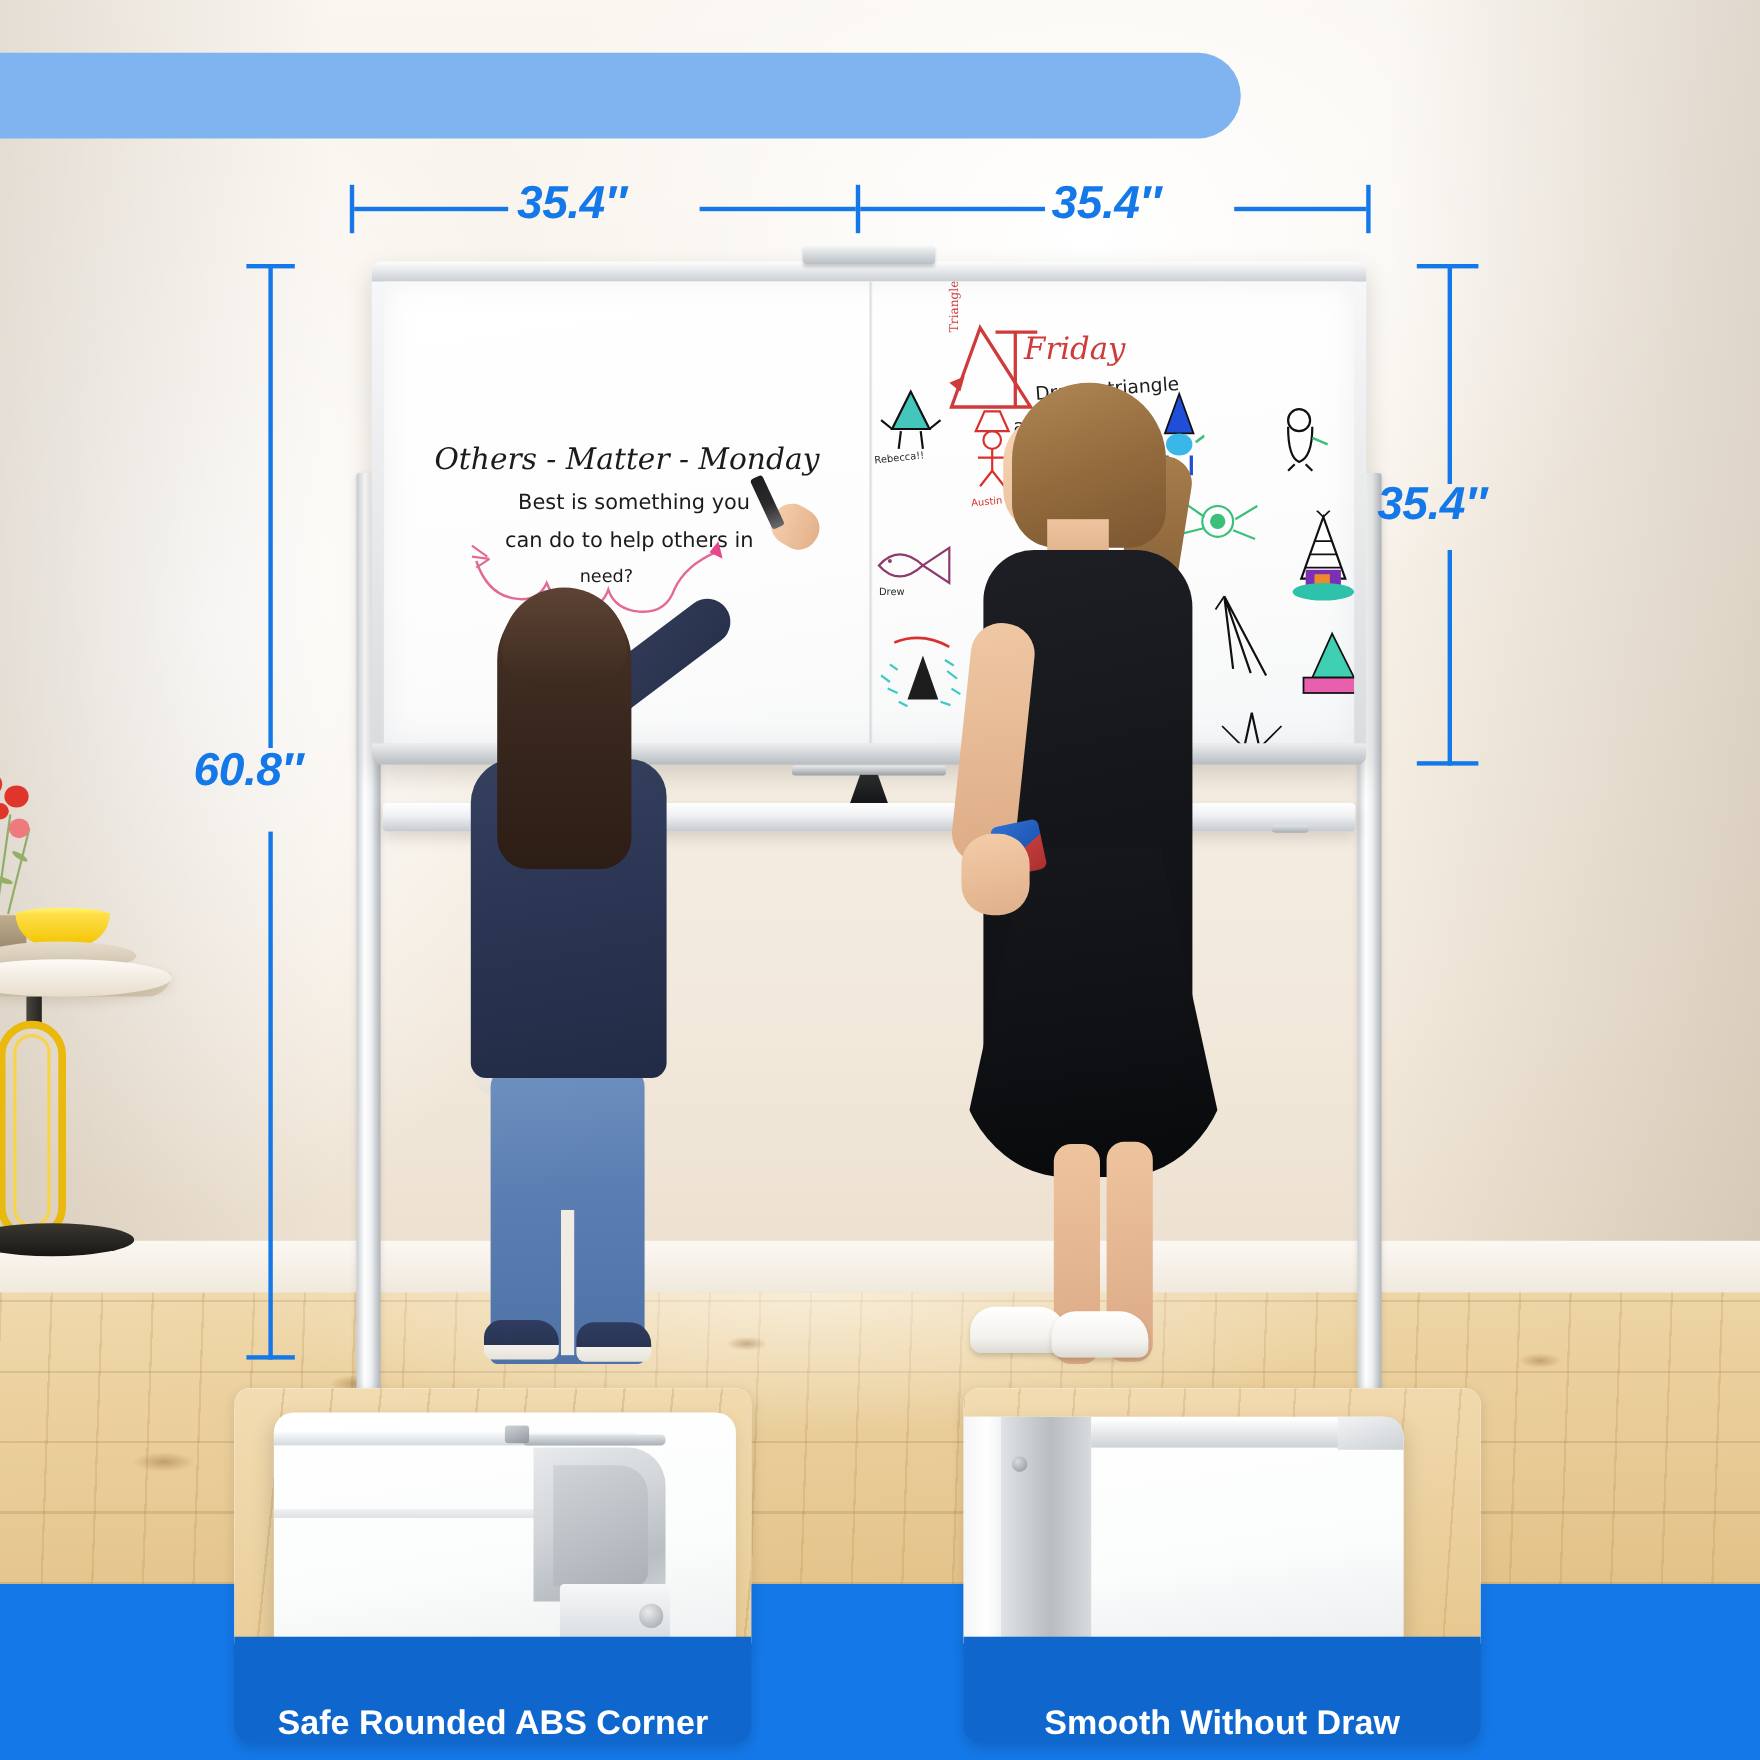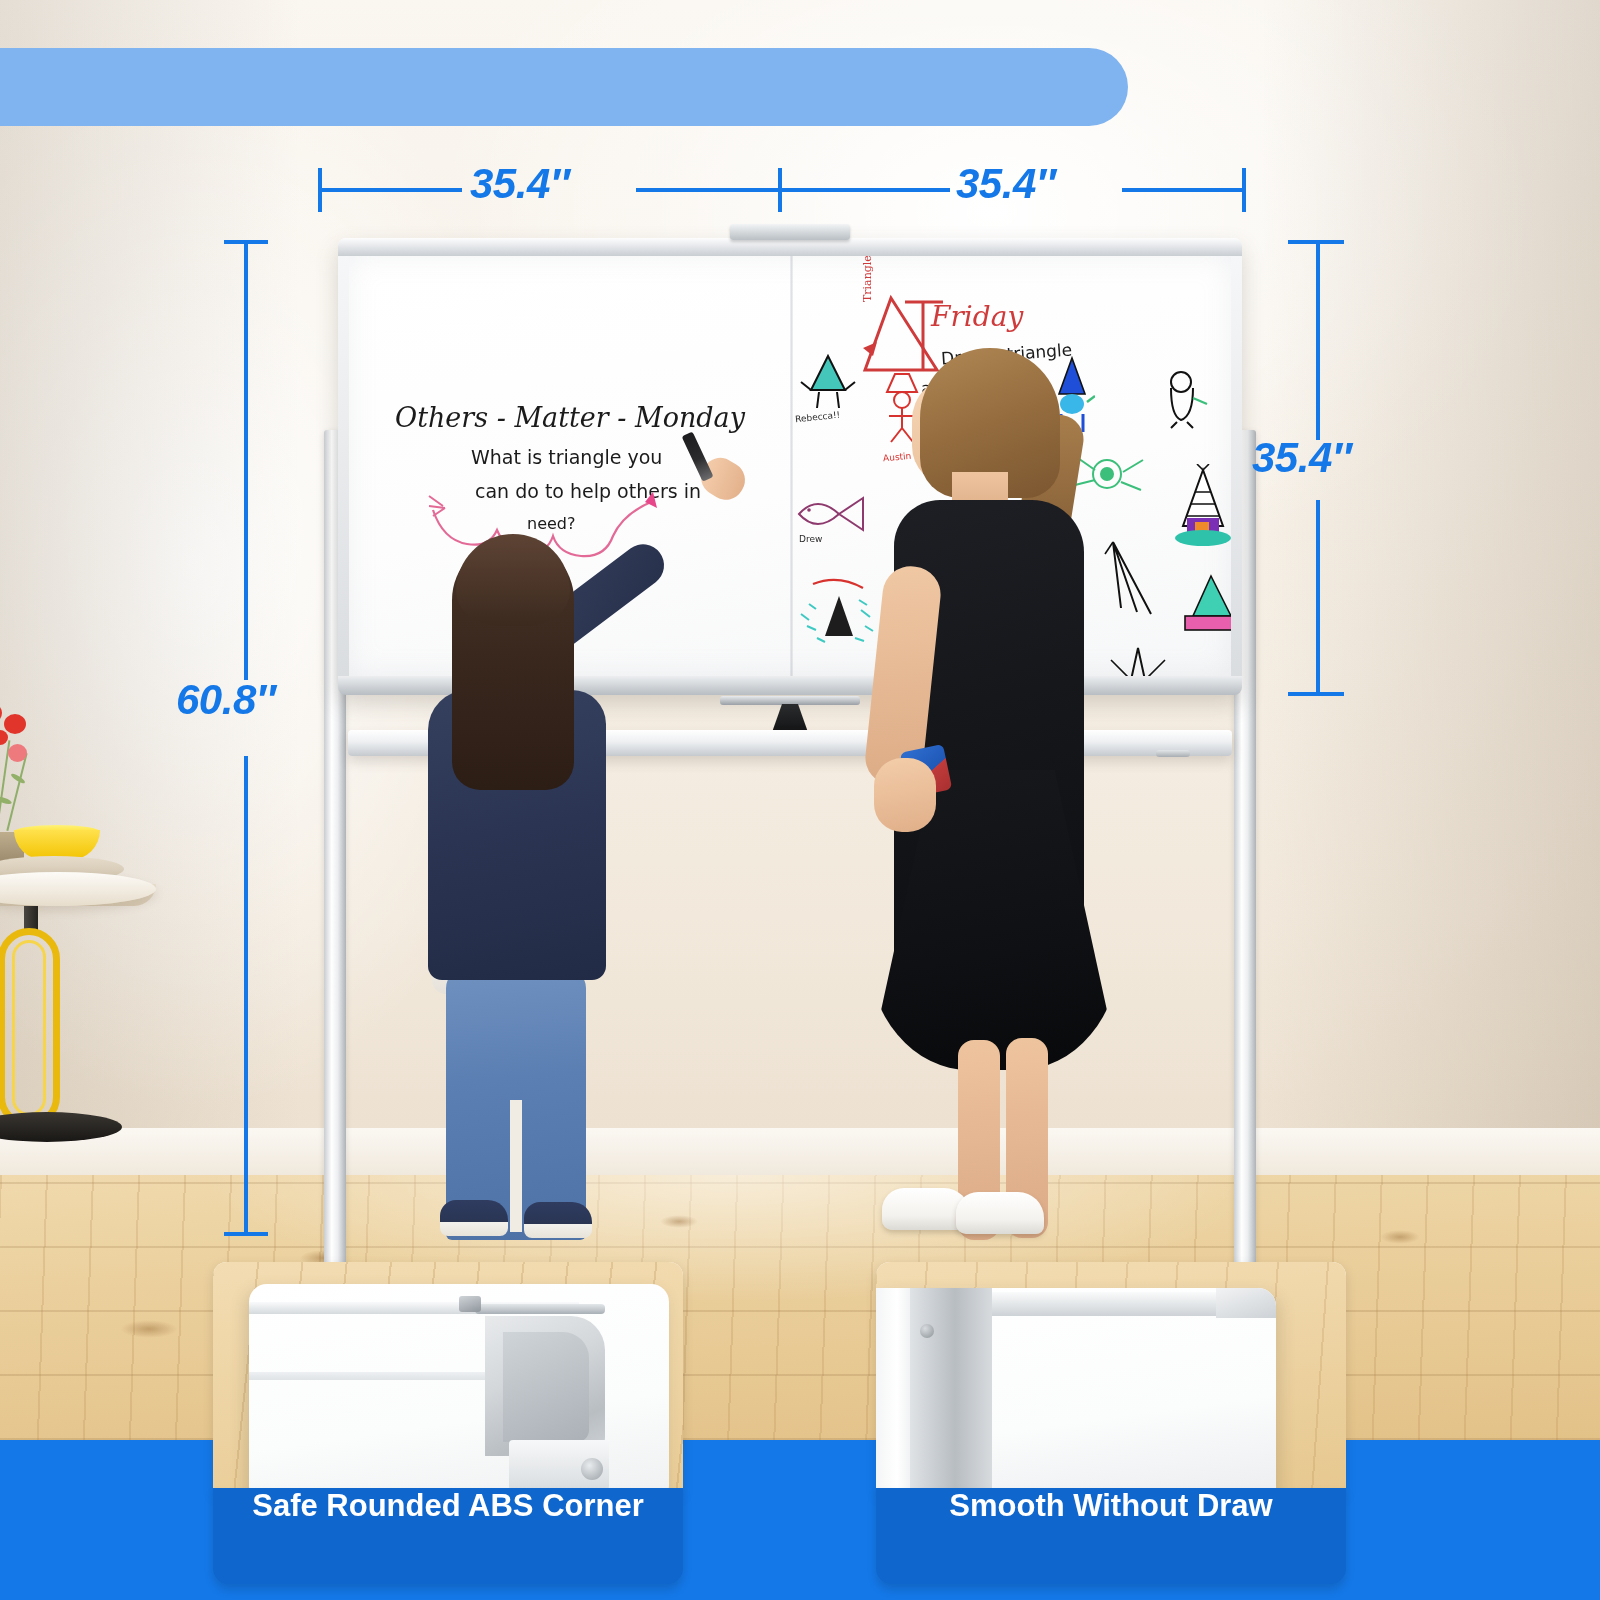--- a/index.html
+++ b/index.html
@@ -338,21 +338,21 @@
   }
   .inset-photo{
     position:absolute;left:0;top:0;width:470px;height:232px;
     border-radius:14px 14px 0 0;overflow:hidden;
     background:linear-gradient(180deg,#fbfbfc,#f2f3f4);
     box-shadow:0 4px 12px rgba(0,0,0,.12);
   }
   .inset-cap{
     position:absolute;left:0;top:226px;width:470px;height:96px;
     background:#0f66cd;border-radius:0 0 16px 16px;
-    display:flex;align-items:flex-start;justify-content:center;
+    display:flex;align-items:flex-end;justify-content:center;
     box-shadow:0 6px 10px rgba(0,0,0,.14);
   }
   .inset-cap span{
     color:#ffffff;font-size:31px;font-weight:bold;white-space:nowrap;
     font-family:"Liberation Sans", sans-serif;
   }
 </style>
 </head>
 <body>
 
@@ -410,22 +410,22 @@
     <div class="caster" style="left:924px;top:1088px;"></div>
 
     <div class="board-frame"></div>
     <div class="frame-top"></div>
     <div class="clip-top"></div>
 
     <div class="board-face">
       <div class="board-split"></div>
 
       <div class="hand-script" style="left:46px;top:146px;font-size:27px;">Others - Matter - Monday</div>
-      <div class="hand-print" style="left:122px;top:190px;font-size:19px;">What is triangle you</div>
-      <div class="hand-print" style="left:126px;top:224px;font-size:19px;">can do to help others in</div>
+      <div class="hand-print" style="left:122px;top:190px;font-size:19px;">Best is something you</div>
+      <div class="hand-print" style="left:110px;top:224px;font-size:19px;">can do to help others in</div>
       <div class="hand-print" style="left:178px;top:258px;font-size:16px;">need?</div>
 
       <svg class="swash" style="left:78px;top:236px;" width="230" height="72" viewBox="0 0 230 72">
         <path d="M6 18 q10 30 34 34 q22 4 30 -14 q8 20 30 22 q20 2 26 -16 q6 18 28 20 q24 2 32 -20 q10 -22 38 -34" fill="none" stroke="#e36a96" stroke-width="2.2"></path>
         <path d="M2 4 l14 10 M2 14 l16 2 M6 24 l12 -8" stroke="#e36a96" stroke-width="2" fill="none"></path>
         <polygon points="218,10 226,0 230,16" fill="#e8468a"></polygon>
       </svg>
 
       <svg style="position:absolute;left:508px;top:36px;" width="92" height="86" viewBox="0 0 92 86">
         <path d="M34 6 L8 78 L80 78 Z" fill="none" stroke="#cf3b3b" stroke-width="3"></path>

